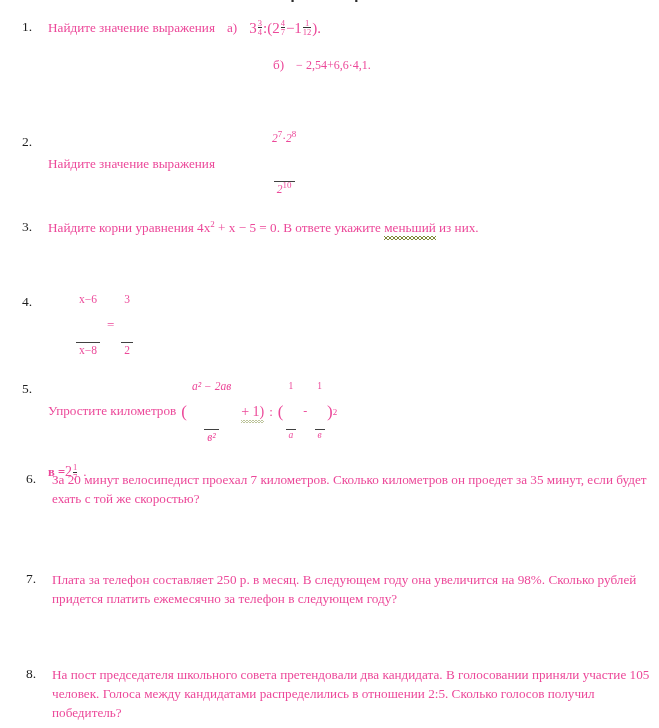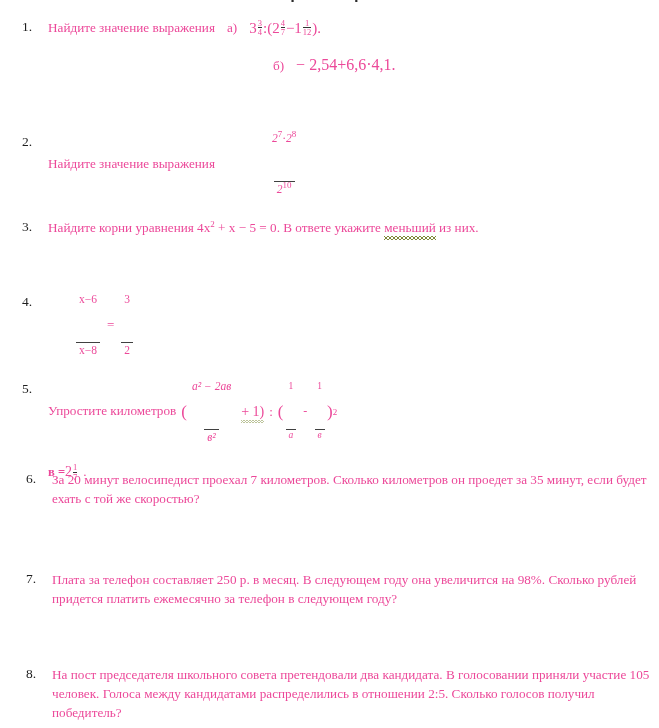--- a/index.html
+++ b/index.html
@@ -163,21 +163,21 @@
             <span style="font-size:15px">−</span>
             <span style="font-size:15px">1</span>
             <span class="mixfrac">
               <span class="nu">1</span>
               <span class="de">12</span>
             </span>
             <span style="font-size:15px">).</span>
           </span>
       </div>
       <div class="txt" style="margin-top:17px; padding-left:225px;">
-        <span>б)</span><span class="sp-m"></span><span style="font-size:16px">− 2,54+6,6·4,1.</span>
+        <span>б)</span><span class="sp-m"></span><span style="font-size:12px">− 2,54+6,6·4,1.</span>
       </div>
     </div>
   </div>
 
   <div class="item" style="left:22px; top:133px;">
     <div class="num">2.</div>
     <div class="body">
       <span class="txt">Найдите значение выражения</span><span class="sp-l"></span><span class="sp-l"></span><span class="frac" style="position:relative; top:-1px;">
         <span class="nu"><span class="ital">2</span><sup class="exp">7</sup><span>·</span><span class="ital">2</span><sup class="exp">8</sup></span>
         <span class="de"><span class="ital">2</span><sup class="exp">10</sup></span>

